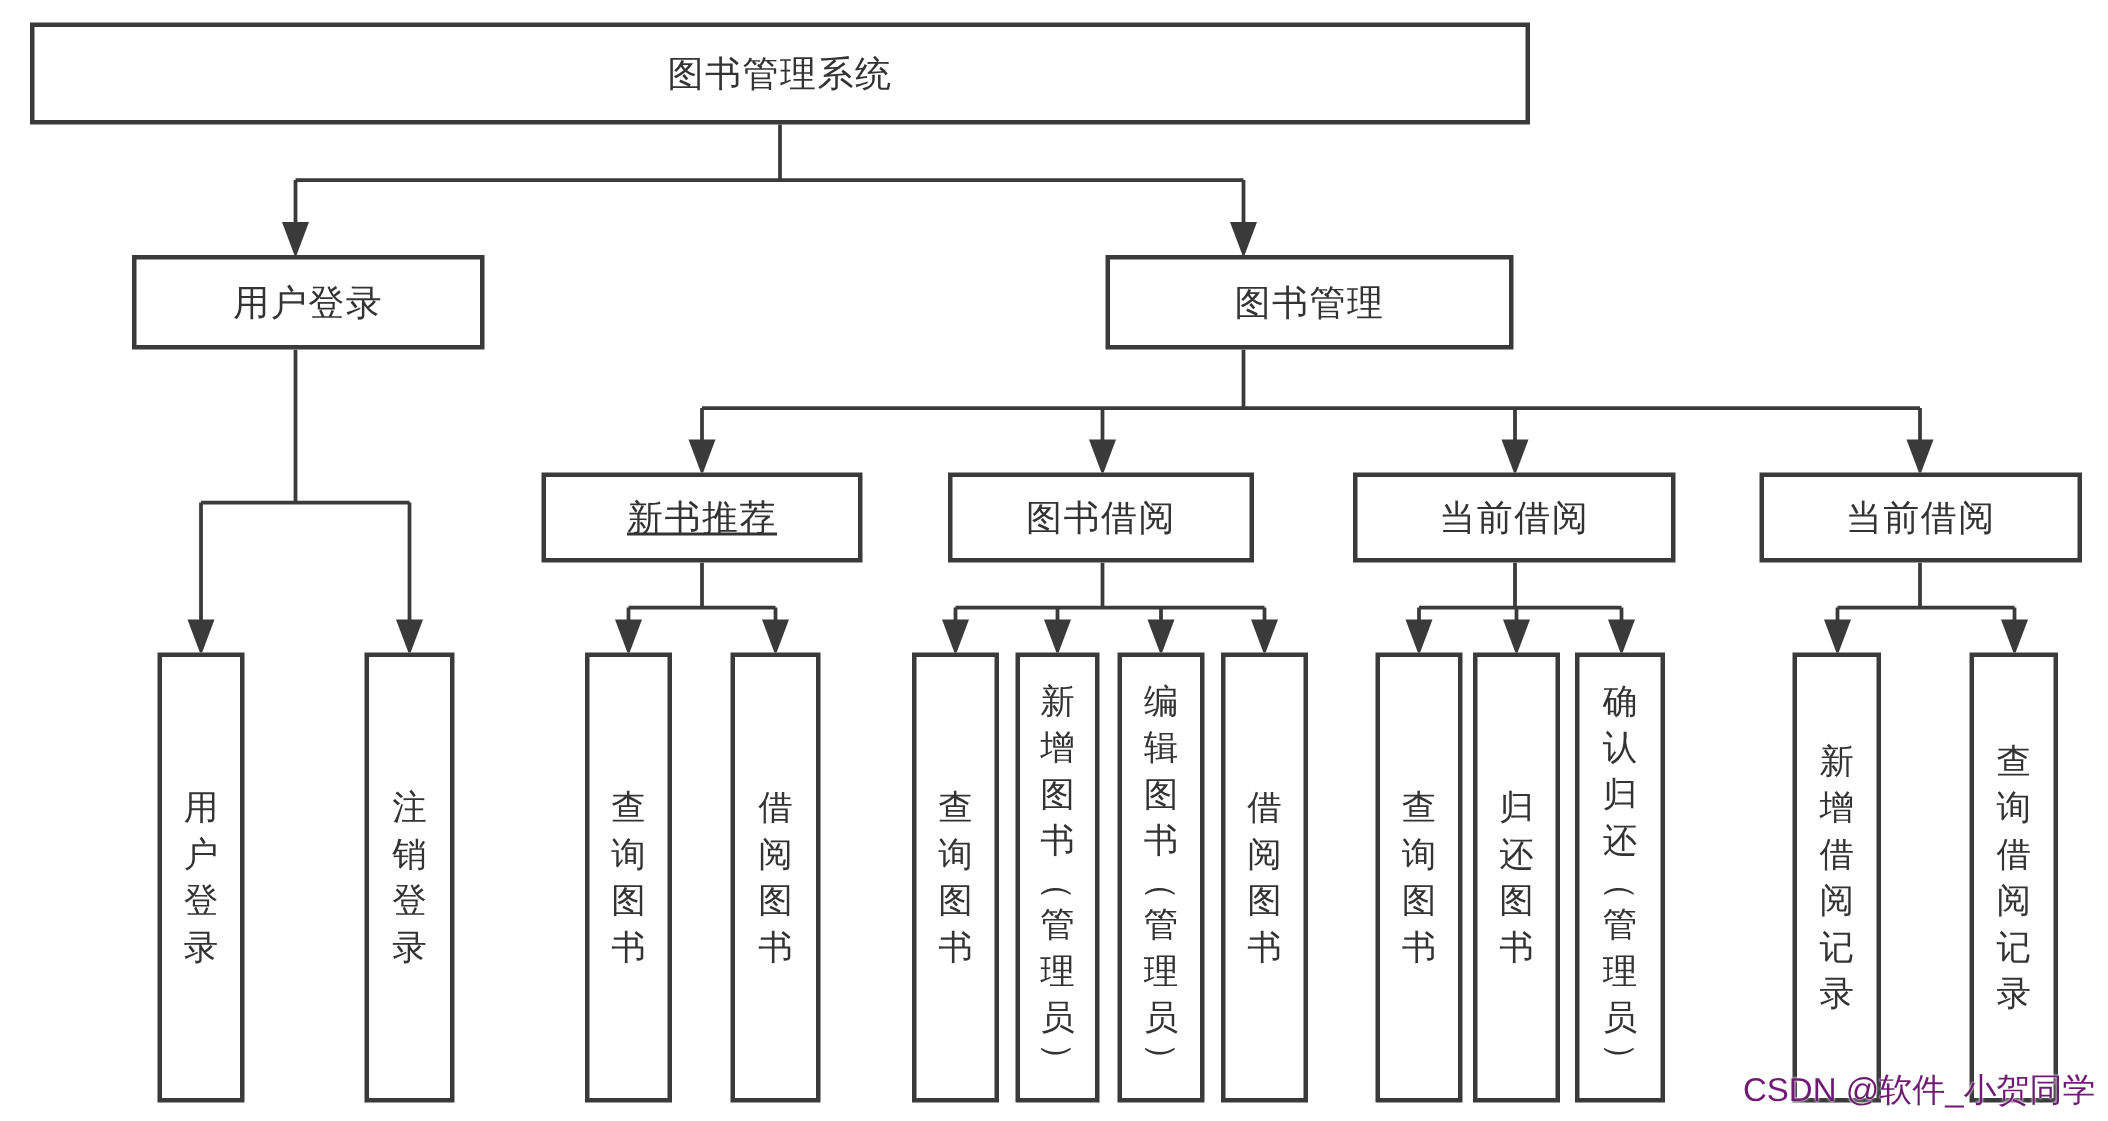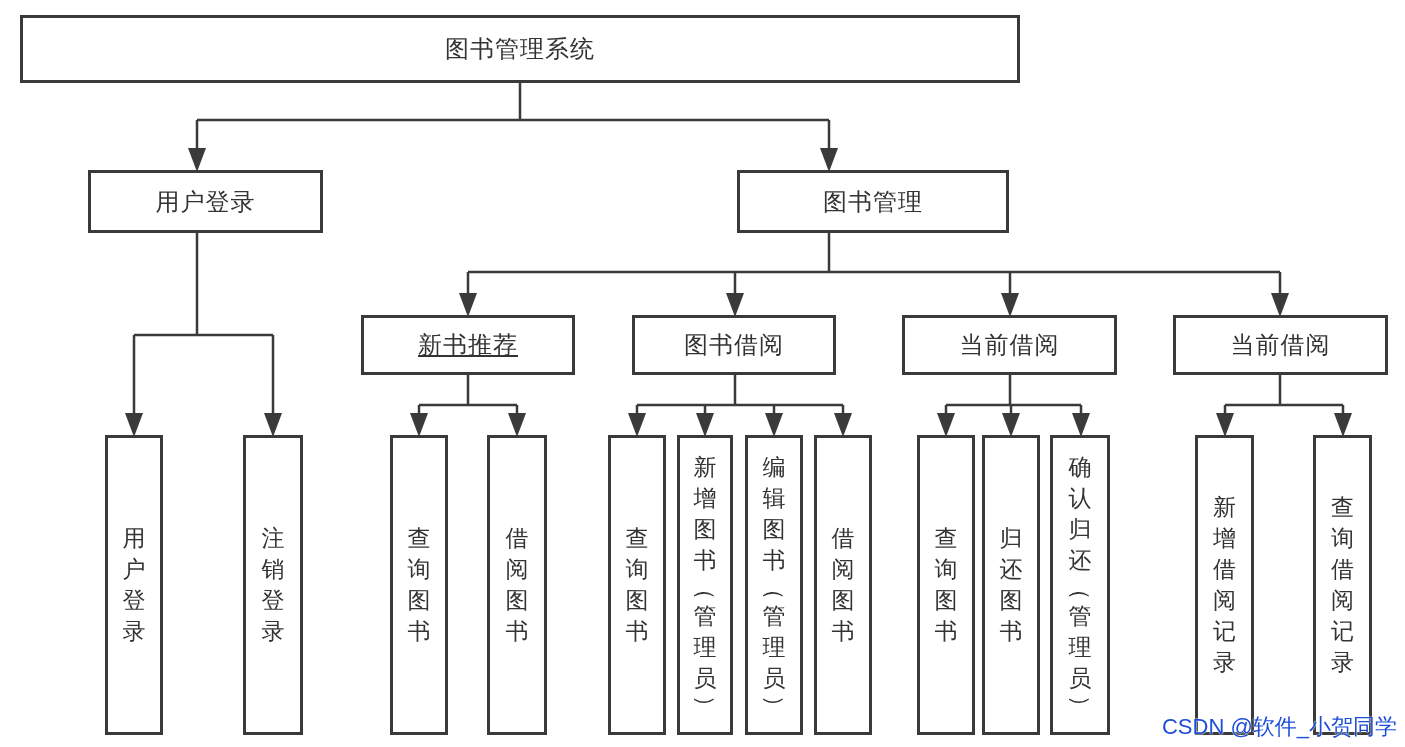--- a/index.html
+++ b/index.html
@@ -213,14 +213,14 @@
     <div class="vtext">
         <span class="vc">查</span>
         <span class="vc">询</span>
         <span class="vc">借</span>
         <span class="vc">阅</span>
         <span class="vc">记</span>
         <span class="vc">录</span>
       </div>
   </div>
 
-  <div class="watermark" style="color: #1d4ed8;">CSDN @软件_小贺同学</div>
+  <div class="watermark" style="color: #701a75;">CSDN @软件_小贺同学</div>
 </div>
 
 </body></html>

